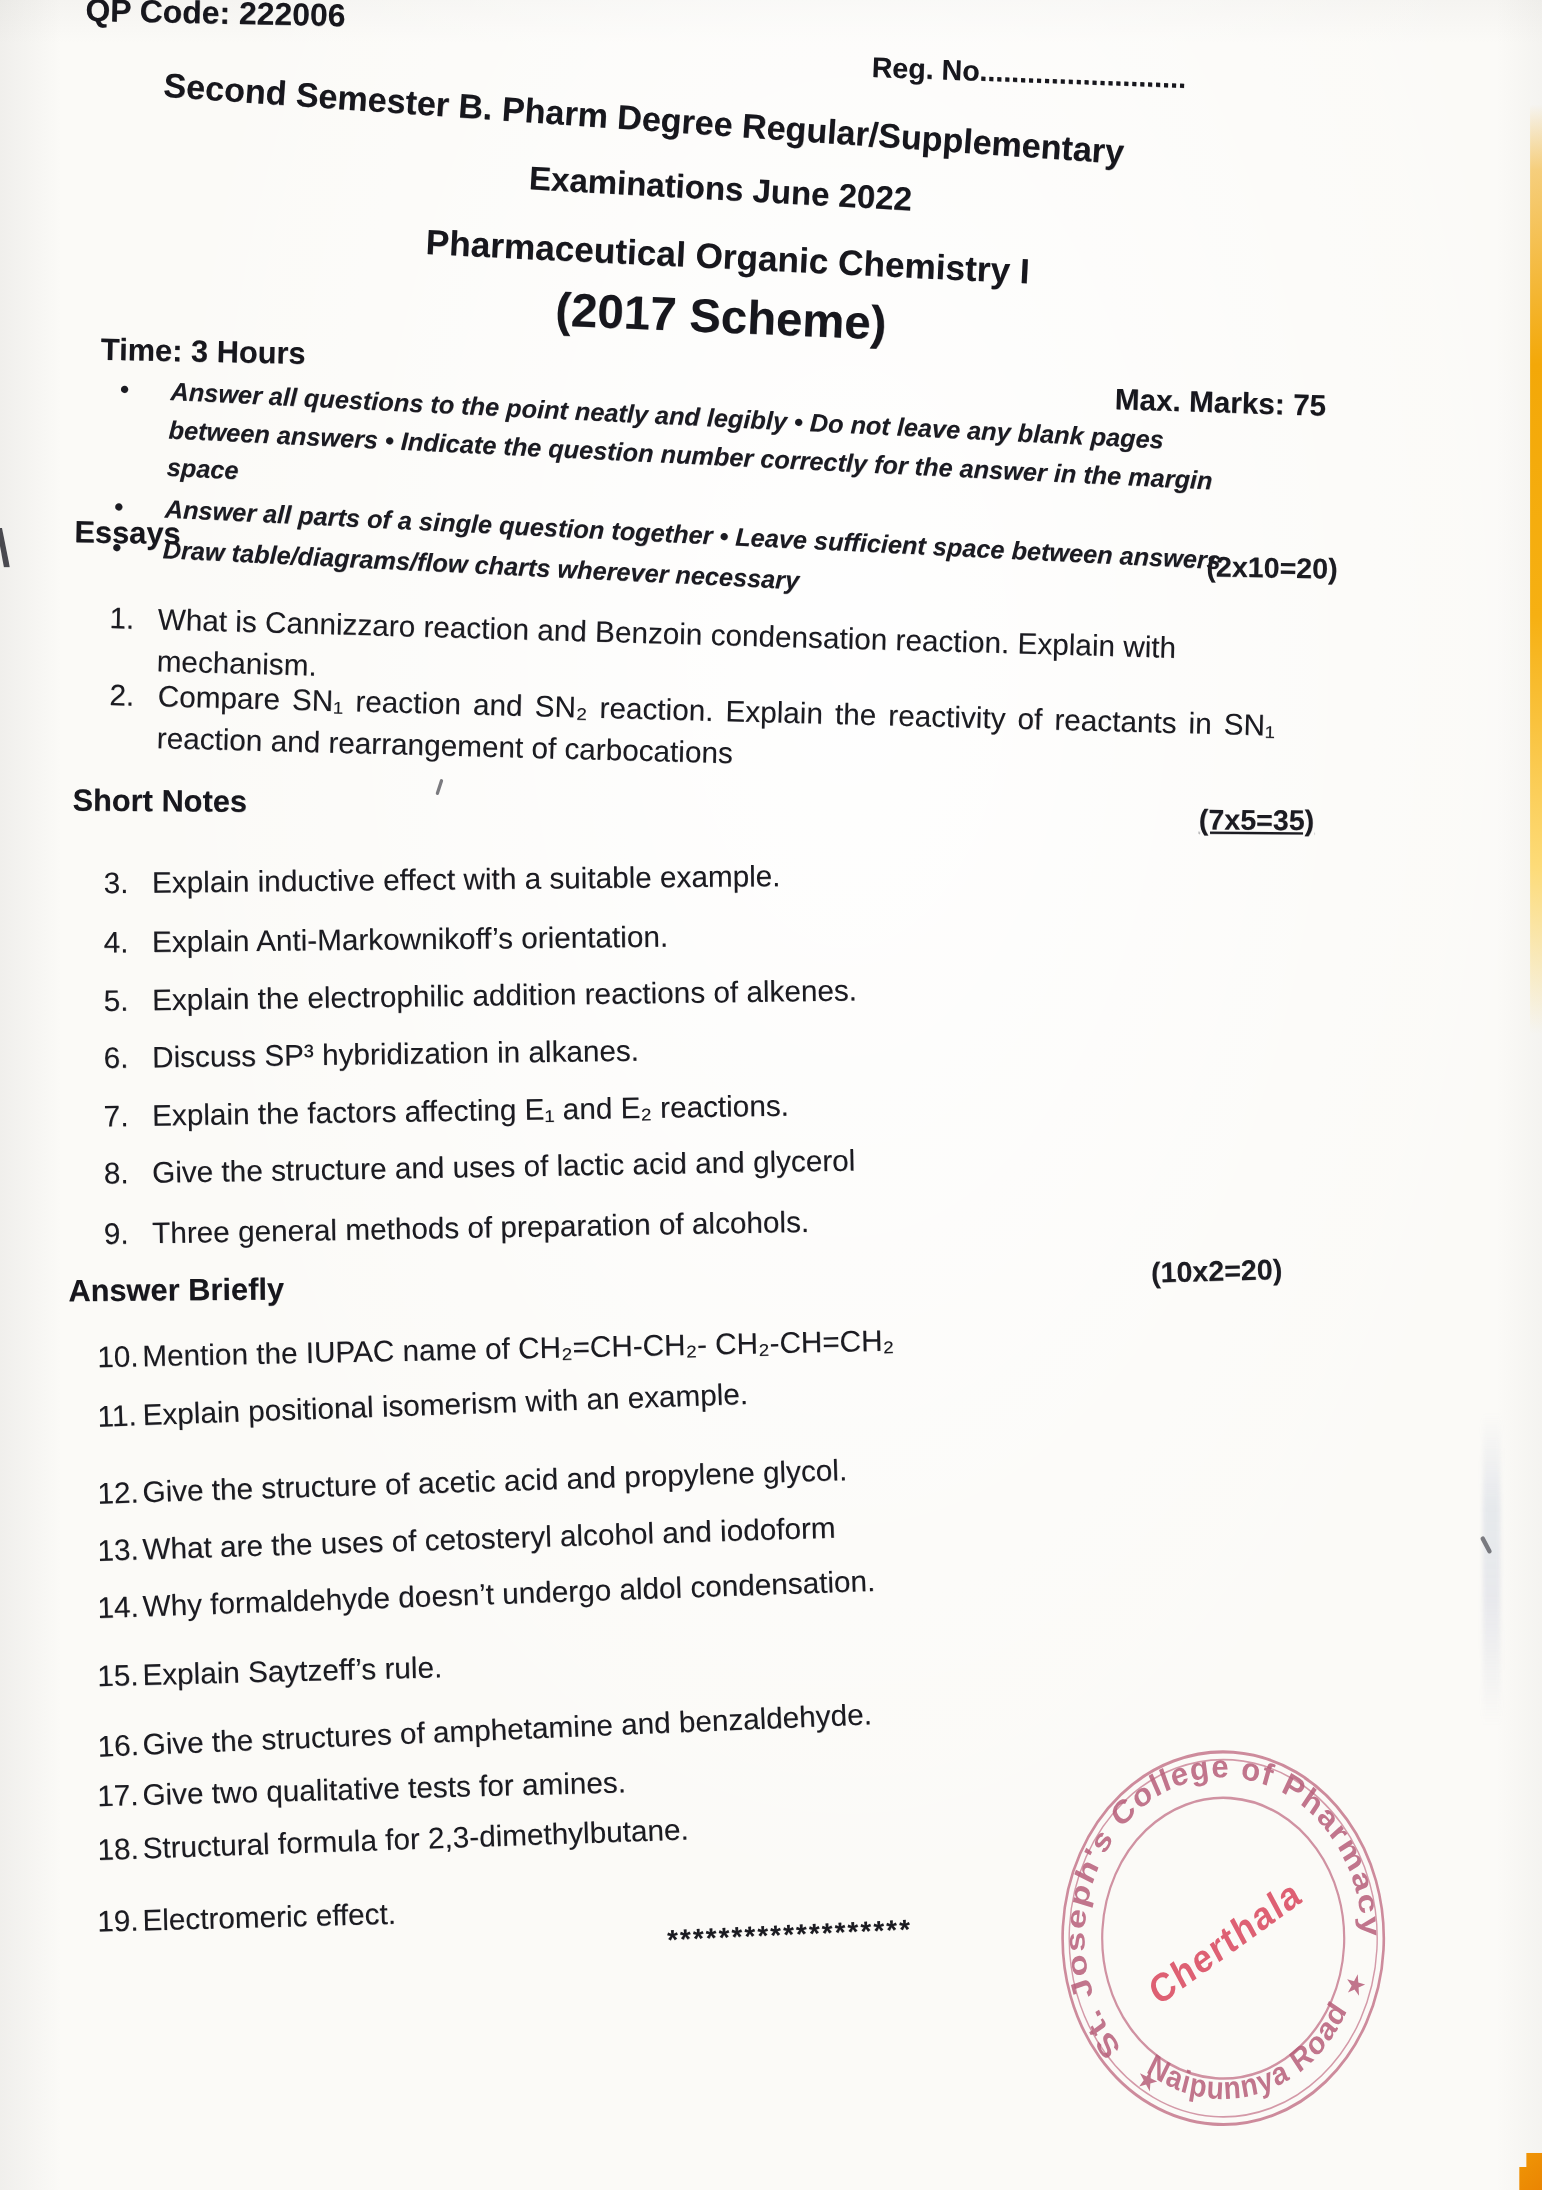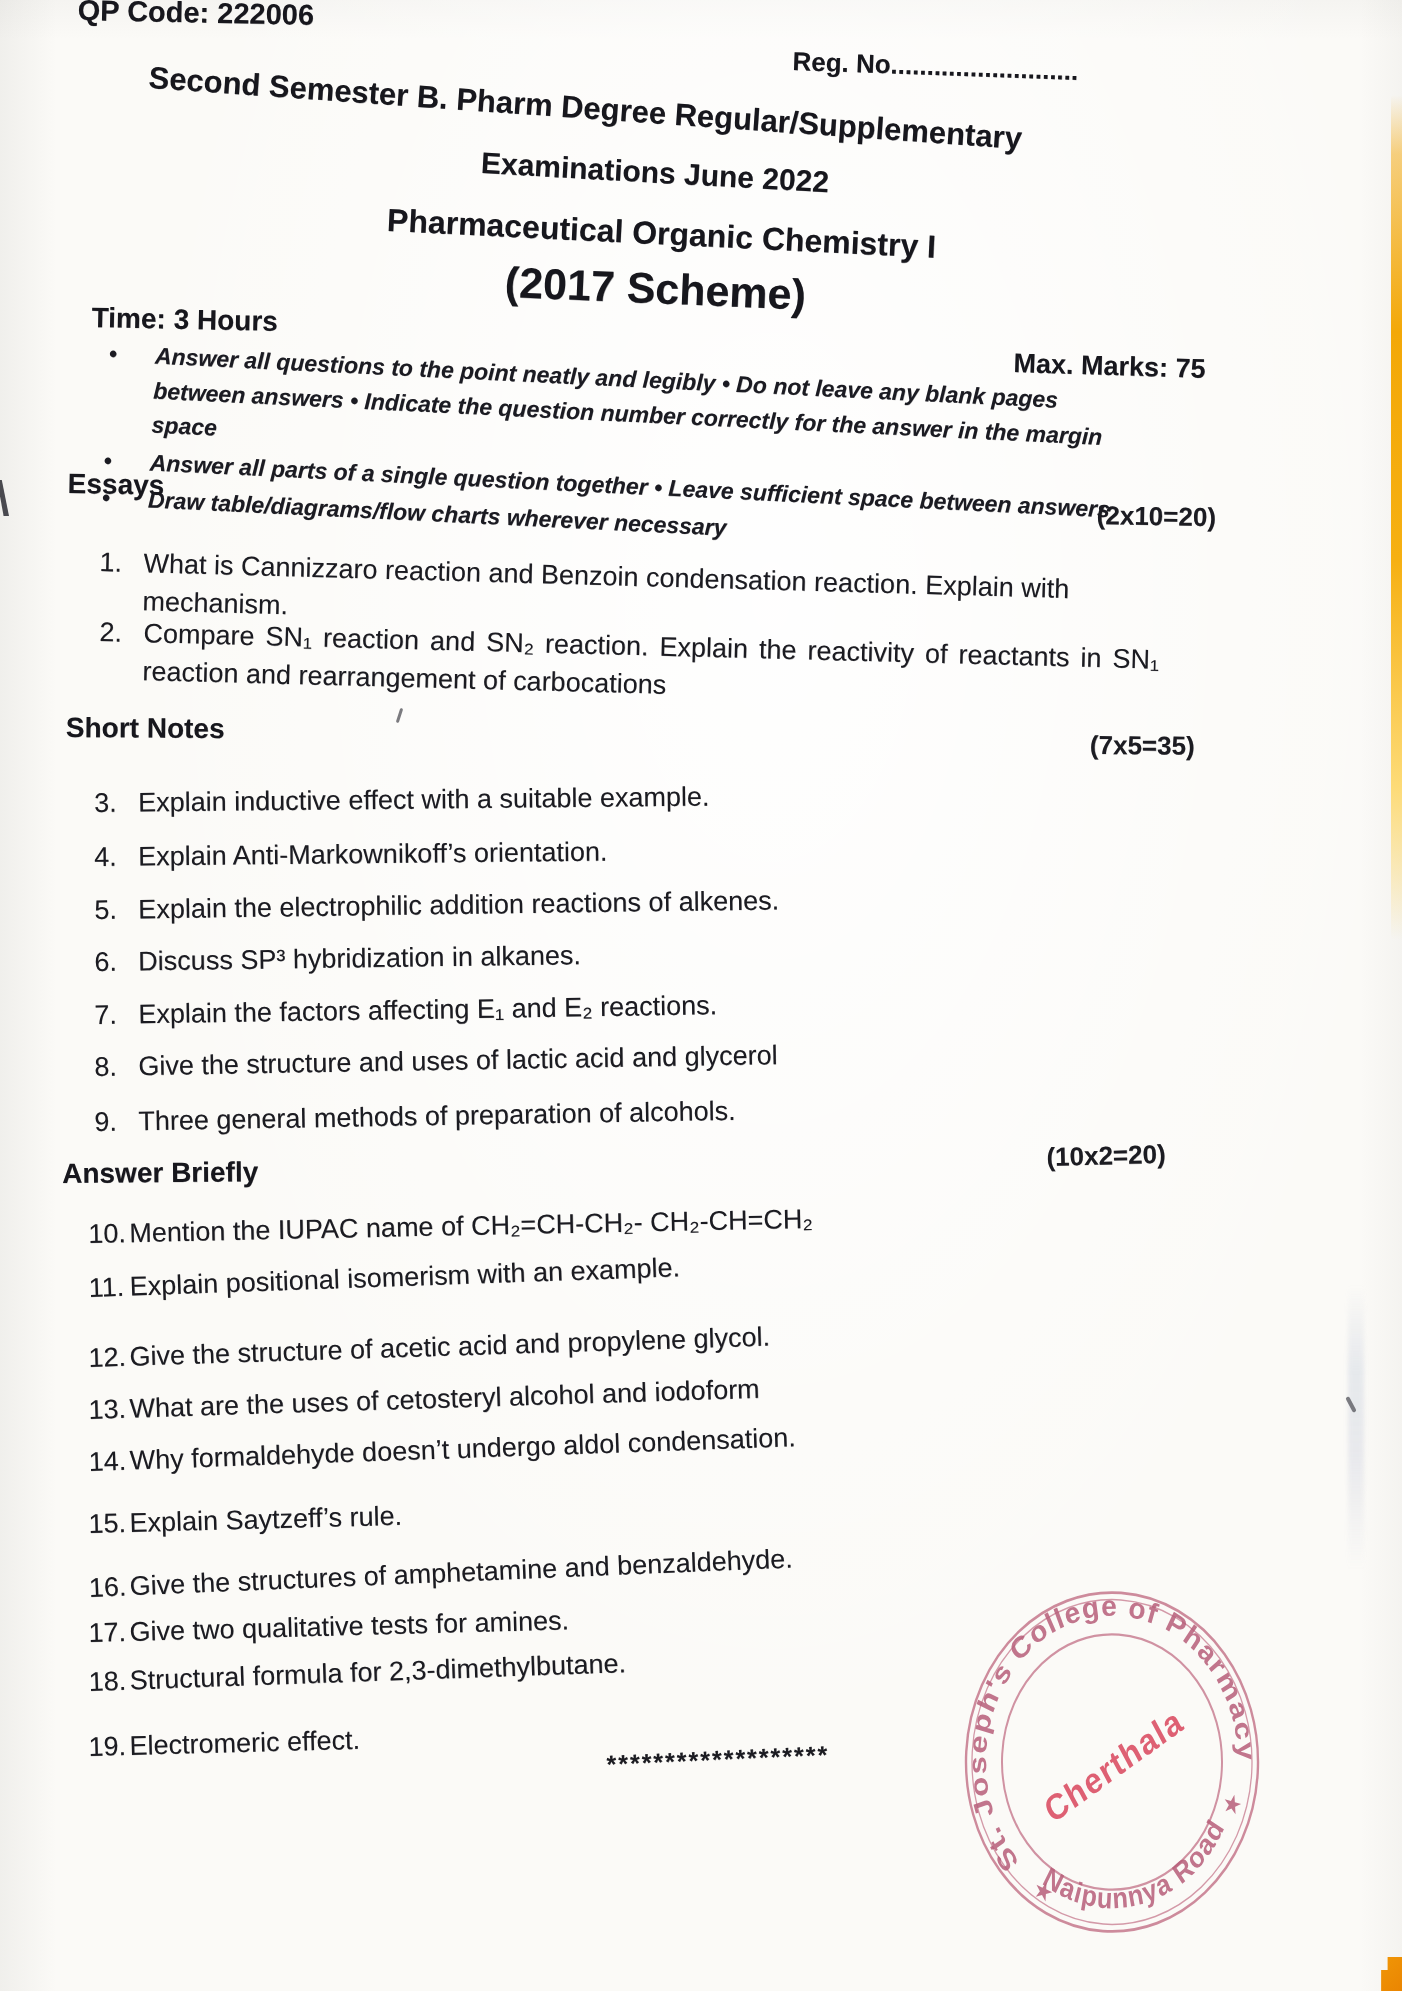--- a/index.html
+++ b/index.html
@@ -104,21 +104,21 @@
   <div class="abs item" style="left:100px;top:544px;width:1075px;transform:rotate(1.6deg);">
     <span class="num">1.</span>
     <span class="txt">What is Cannizzaro reaction and Benzoin condensation reaction. Explain with mechanism.</span>
   </div>
   <div class="abs item just" style="left:100px;top:614px;width:1060px;transform:rotate(1.5deg);">
     <span class="num">2.</span>
     <span class="txt">Compare SN₁ reaction and SN₂ reaction. Explain the reactivity of reactants in SN₁ reaction and rearrangement of carbocations</span>
   </div>
 
   <div class="abs h" style="left:66px;top:712px;font-size:28px;transform:rotate(.4deg);">Short Notes</div>
-  <div class="abs marks" style="left:1090px;top:730px;transform:rotate(.4deg);">(7x5=35)</div>
+  <div class="abs marks" style="left:1090px;top:730px;transform:rotate(.4deg);text-decoration:underline;">(7x5=35)</div>
 
   <div class="abs item" style="left:94px;top:785px;width:1100px;transform:rotate(-.6deg);">
     <span class="num">3.</span>
     <span class="txt">Explain inductive effect with a suitable example.</span>
   </div>
   <div class="abs item" style="left:94px;top:839px;width:1100px;transform:rotate(-.6deg);">
     <span class="num">4.</span>
     <span class="txt">Explain Anti-Markownikoff’s orientation.</span>
   </div>
   <div class="abs item" style="left:94px;top:892px;width:1100px;transform:rotate(-.8deg);">

